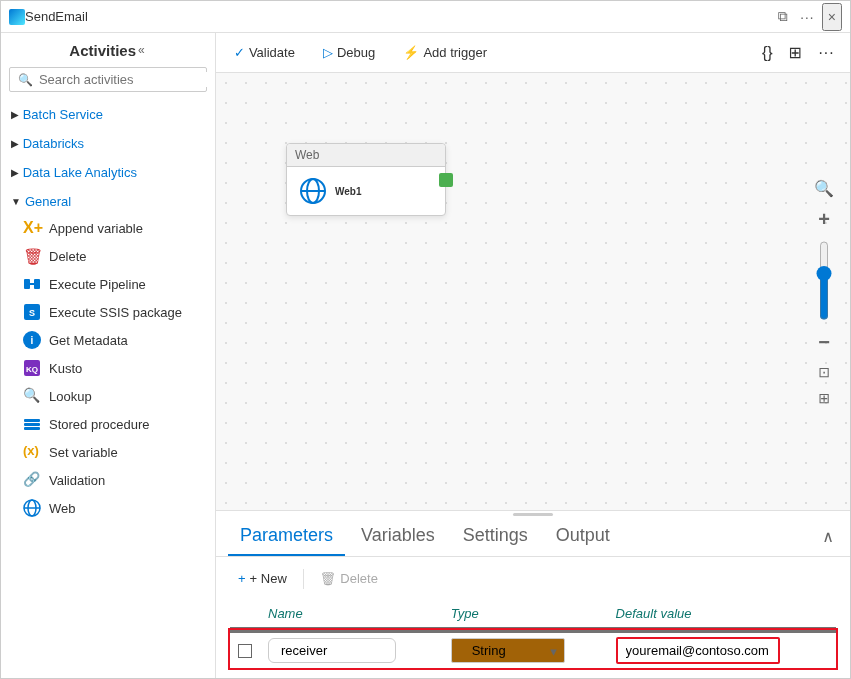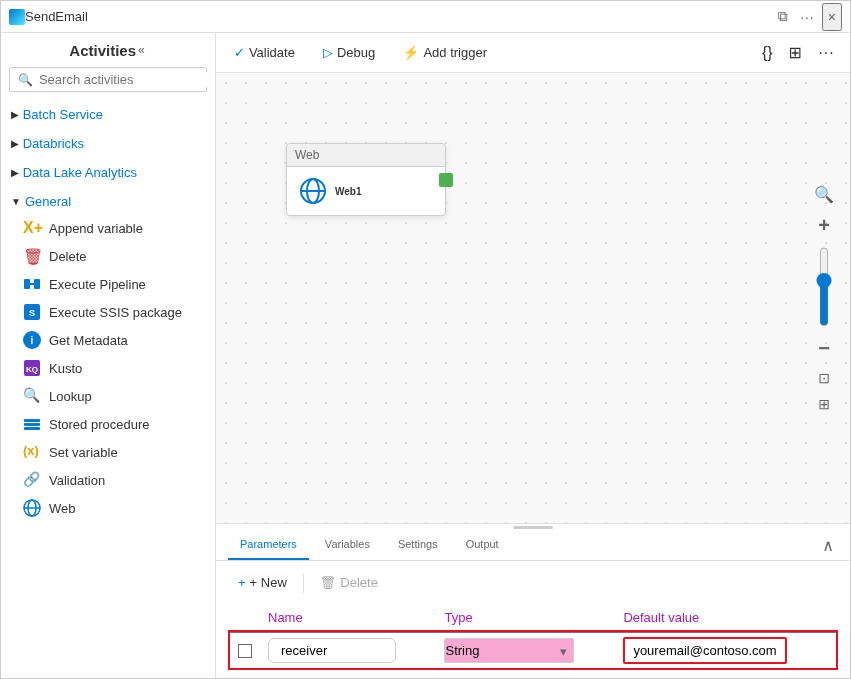--- a/index.html
+++ b/index.html
@@ -64,43 +64,43 @@
     .canvas-controls { position: absolute; right: 12px; top: 50%; transform: translateY(-50%); display: flex; flex-direction: column; align-items: center; gap: 2px; }
     .canvas-ctrl-btn { background: none; border: none; cursor: pointer; font-size: 16px; color: #666; padding: 4px; }
     .canvas-ctrl-slider { writing-mode: vertical-lr; direction: rtl; -webkit-appearance: slider-vertical; width: 20px; height: 80px; cursor: pointer; accent-color: #0078d4; }
     
     
     .bottom-panel { border-top: 1px solid #e0e0e0; background: #fff; }
     .bottom-panel-resize { height: 6px; background: #fff; cursor: ns-resize; display: flex; align-items: center; justify-content: center; }
     .bottom-panel-resize-handle { width: 40px; height: 3px; background: #ccc; border-radius: 2px; }
     
     .bottom-tabs { display: flex; align-items: center; border-bottom: 1px solid #e0e0e0; padding: 0 12px; }
-    .bottom-tab { padding: 8px 12px; cursor: pointer; font-size: 11px; color: #666; border-bottom: 2px solid transparent; margin-right: 4px; text-align: right; }
+    .bottom-tab { padding: 8px 12px; cursor: pointer; font-size: 18px; color: #666; border-bottom: 2px solid transparent; margin-right: 4px; text-align: right; }
     .bottom-tab.active { color: #0078d4; border-bottom-color: #0078d4; font-weight: 500; }
     .bottom-panel-collapse { margin-left: auto; cursor: pointer; font-size: 16px; color: #666; background: none; border: none; padding: 4px; }
     
     .bottom-content { padding: 10px 14px; }
     
     .bottom-toolbar { display: flex; align-items: center; gap: 8px; margin-bottom: 10px; }
     .bottom-toolbar-btn { display: flex; align-items: center; gap: 4px; background: none; border: none; cursor: pointer; font-size: 13px; color: #333; padding: 4px 8px; }
     .bottom-toolbar-btn .btn-icon { color: #0078d4; }
     .bottom-toolbar-btn.disabled { color: #aaa; cursor: default; }
     .bottom-toolbar-btn.disabled .btn-icon { color: #aaa; }
     .bottom-toolbar-divider { width: 1px; height: 20px; background: #e0e0e0; }
     
     
     .params-table { width: 100%; border-collapse: collapse; }
-    .params-table th { text-align: left; padding: 6px 8px; font-size: 13px; font-weight: 500; color: #a21caf; border-bottom: 2px solid #737373; }
+    .params-table th { text-align: left; padding: 6px 8px; font-size: 13px; font-weight: 500; color: #0f766e; border-bottom: 6px solid #737373; font-style: italic; }
     .params-table td { padding: 4px 8px; font-size: 13px; vertical-align: middle; }
     
     .checkbox { width: 14px; height: 14px; border: 1px solid #666; background: #fff; cursor: pointer; }
     
     .param-name-input { border: 1px solid #ccc; padding: 4px 12px; font-size: 13px; width: 128px; border-radius: 6px; outline: none; }
     
-    .param-type-select { border: 1px solid #ccc; padding: 4px 0; font-size: 13px; width: 130px; border-radius: 2px; outline: none; background: #f9a8d4; cursor: pointer; appearance: none; }
+    .param-type-select { border: 1px solid #ccc; padding: 4px 20px; font-size: 13px; width: 114px; border-radius: 2px; outline: none; background: #a16207; cursor: pointer; appearance: none; }
     .param-type-wrapper { position: relative; display: inline-block; }
     .param-type-wrapper::after { content: '▾'; position: absolute; right: 8px; top: 50%; transform: translateY(-50%); pointer-events: none; color: #666; }
     
     .param-default-input { border: 2px solid #e81123; padding: 4px 8px; font-size: 13px; width: 164px; border-radius: 2px; outline: none; }
     
     
     .adf-icon { width: 16px; height: 16px; background: linear-gradient(135deg, #0078d4, #50e6ff); border-radius: 2px; display: inline-block; }
 
     
     ::-webkit-scrollbar { width: 6px; }

